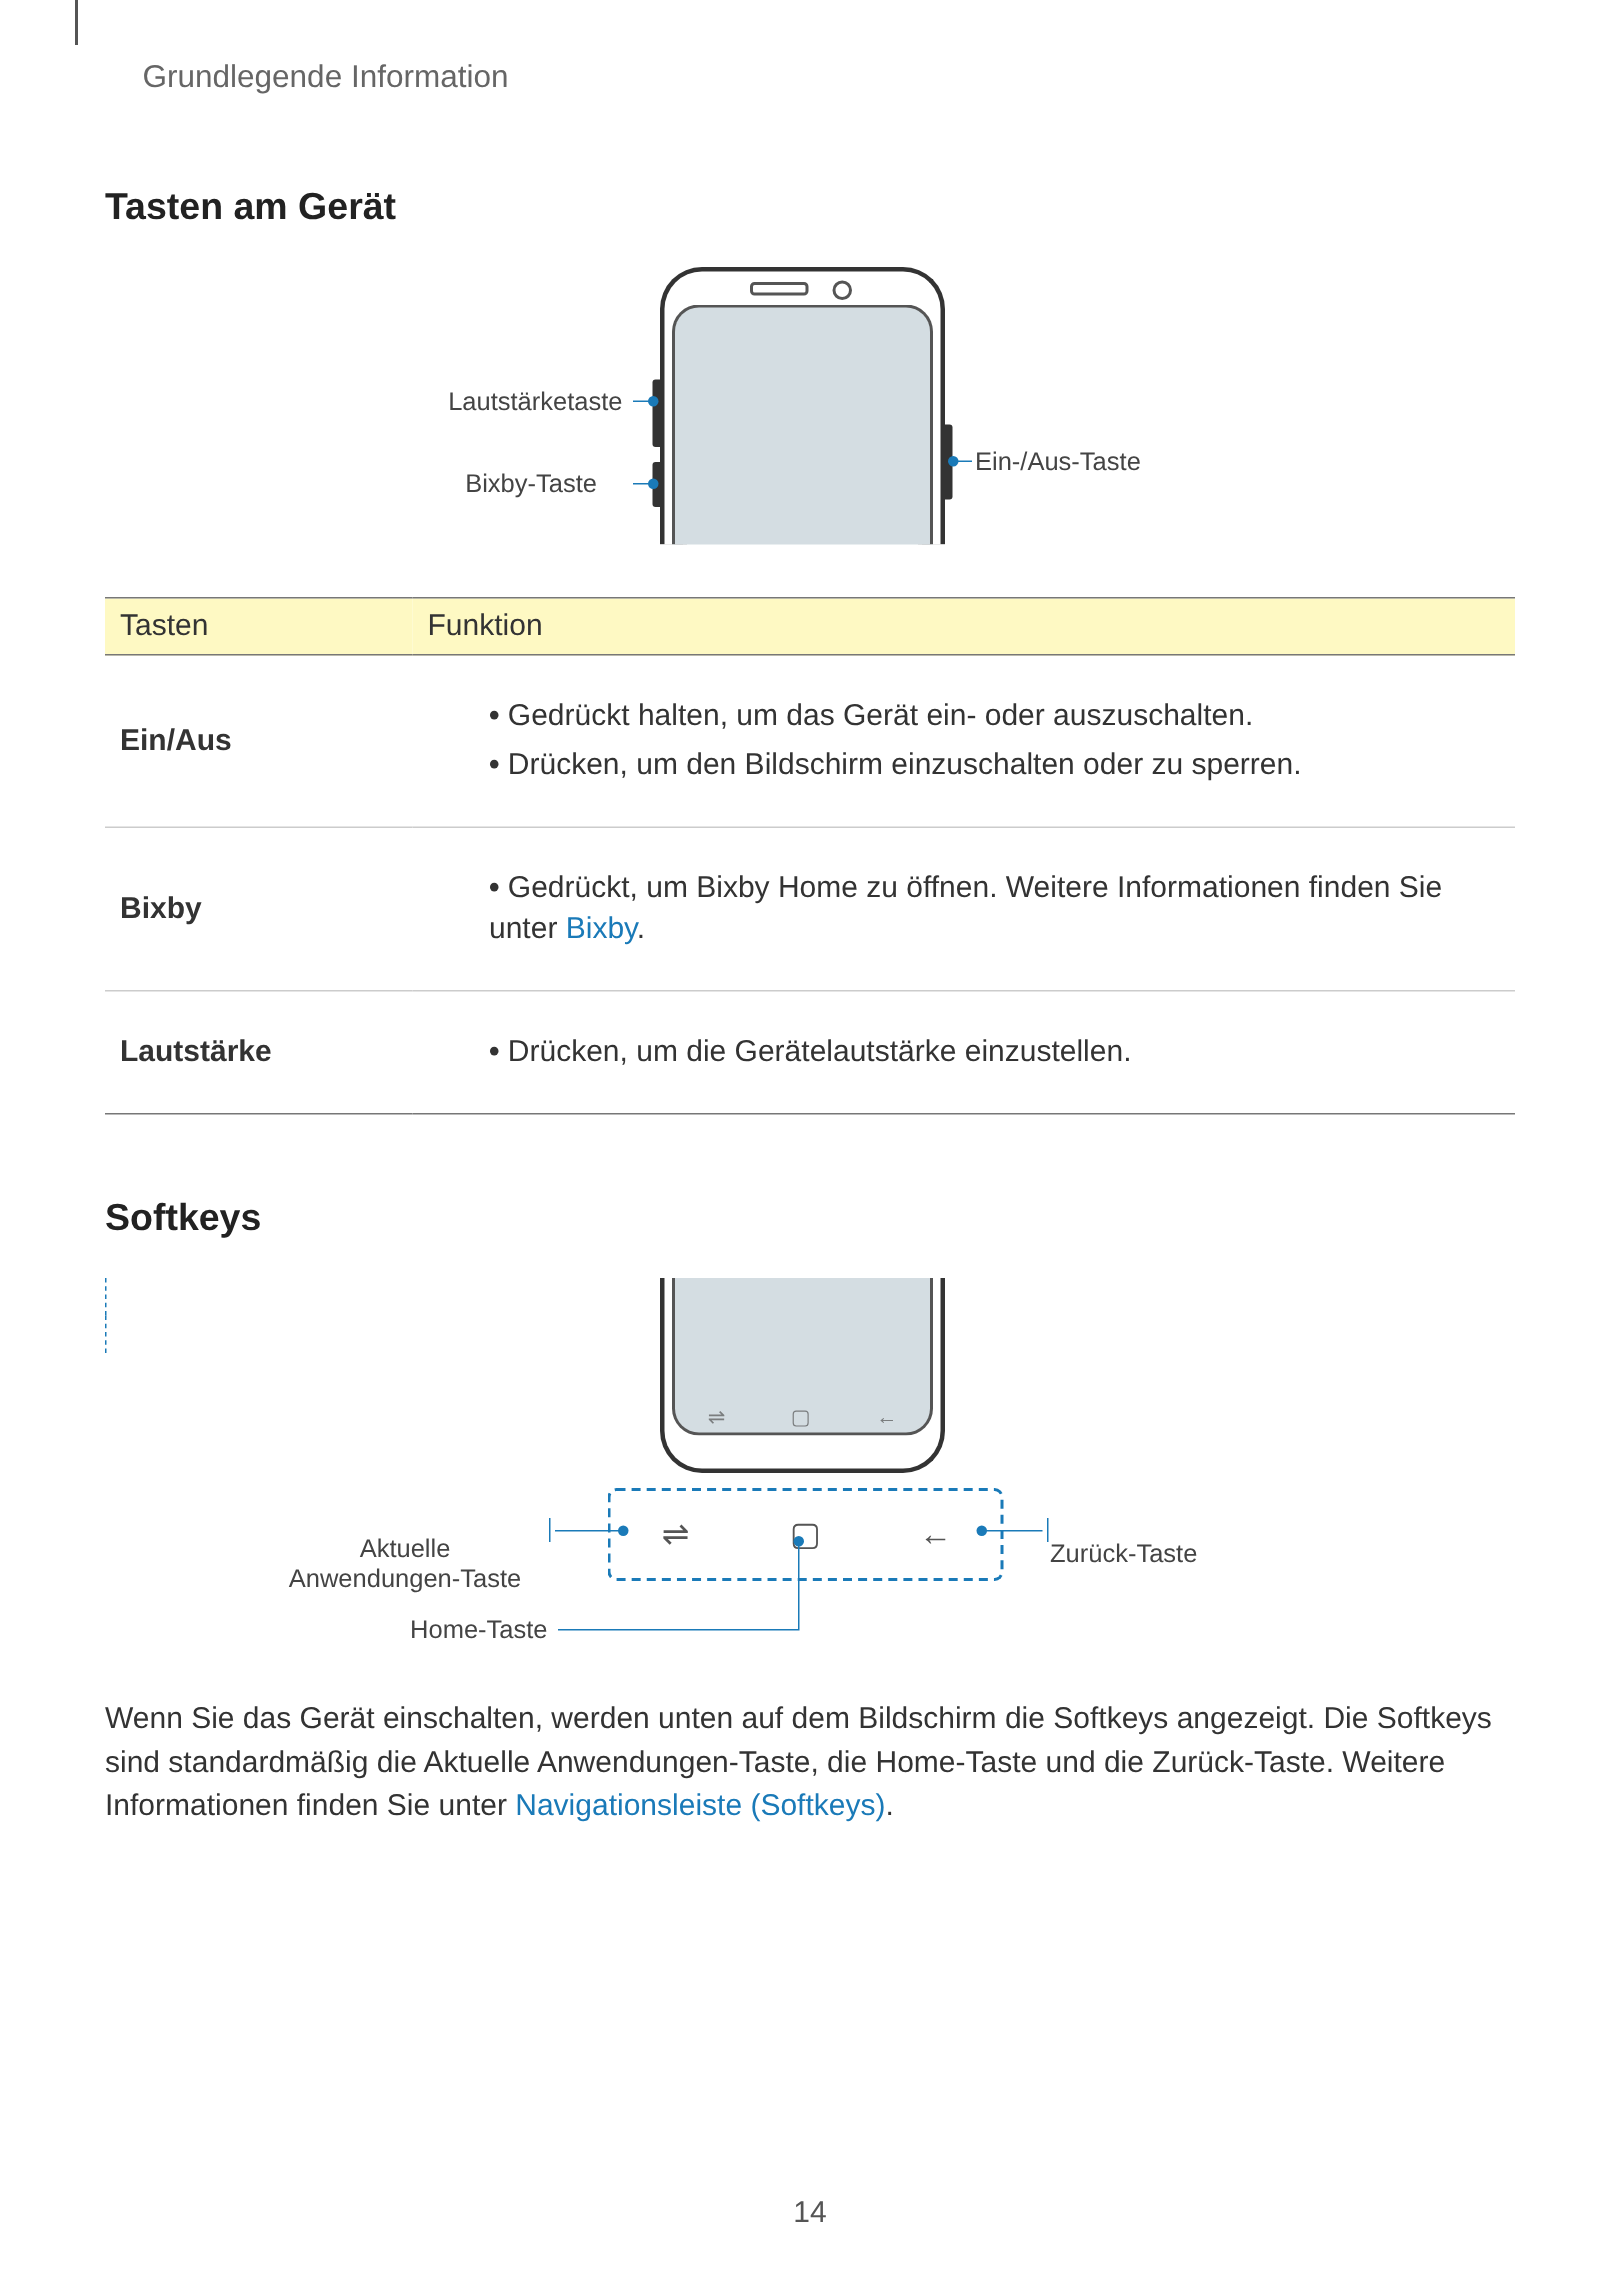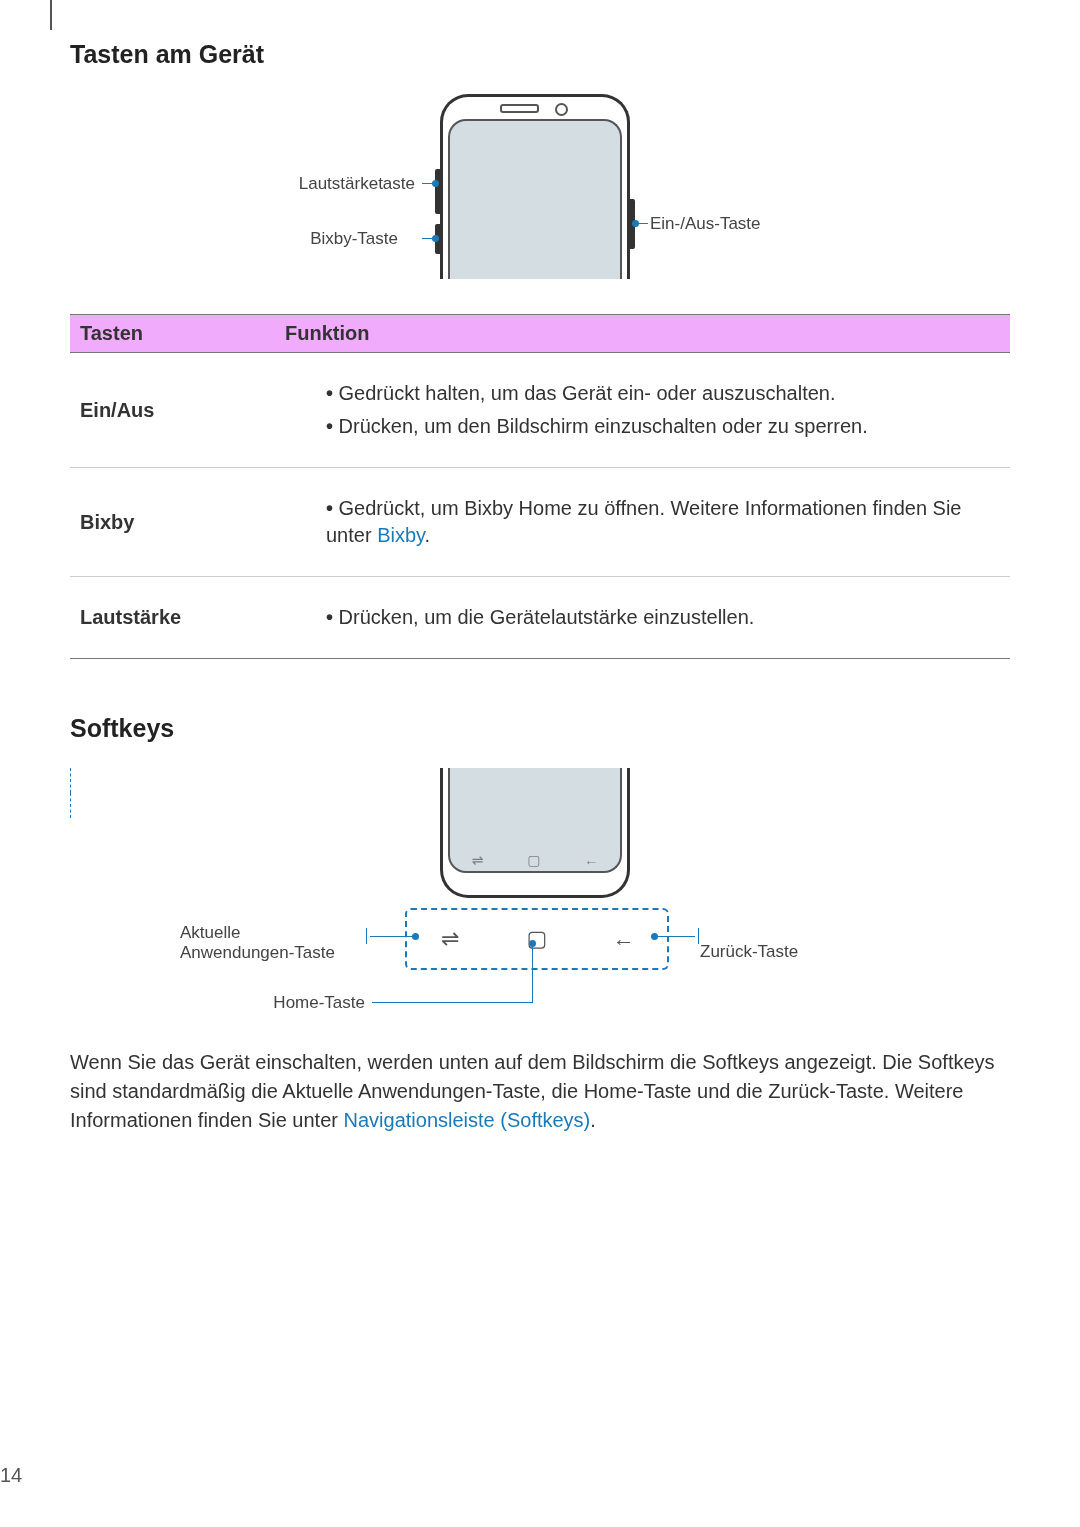--- a/index.html
+++ b/index.html
@@ -87,22 +87,22 @@
   }
   table.keys th, table.keys td {
     text-align: left;
     padding: 7px 10px;
     font-size: 20px;
     vertical-align: middle;
   }
   table.keys thead th {
     border-top: 1px solid #777;
     border-bottom: 1px solid #777;
-    font-weight: bold;
-    background:#f0abfc;
+    font-weight: normal;
+    background:#fef9c3;
   }
   table.keys tbody tr { border-bottom: 1px solid #ccc; }
   table.keys tbody tr:last-child { border-bottom: 1px solid #777; }
   table.keys td.k { font-weight: bold; width: 185px; }
   .bullet-cell ul { margin:17px; padding:0 0 0 24px; list-style:none; }
   .bullet-cell li::before { content:"•  "; font-weight:bold; }
   .bullet-cell li { padding: 3px 0; font-size:20px; line-height:1.35; }
   a.link { color:#1a7ab8; text-decoration:none; }
 
   
@@ -145,21 +145,21 @@
     border:2px dashed #1a7ab8;
     border-radius:6px;
     display:flex; justify-content:space-around; align-items:center;
     font-size:22px; color:#555;
     background:#fff;
   }
   .zoombar .ic { width:60px; text-align:center; }
   .zoom-connect-l { left:380px; top:115px; width:0; height:25px; border-left:1px dashed #1a7ab8;}
   .zoom-connect-r { left:548px; top:115px; width:0; height:25px; border-left:1px dashed #1a7ab8;}
 
-  .lbl-recents { left:110px; top:155px; text-align:left; width:180px; line-height:1.15;}
+  .lbl-recents { left:110px; top:171px; text-align:center; width:180px; line-height:1.15;}
   .lbl-back { left:630px; top:174px; }
   .lbl-home { left:195px; top:225px; text-align:right; width:100px;}
 
   .ld2 { position:absolute; height:1px; background:#1a7ab8; }
   .ld2::after { content:''; position:absolute; right:-4px; top:-3px; width:7px; height:7px; background:#1a7ab8; border-radius:50%; }
   .ld-rec { left:300px; top:168px; width:45px; }
   .ld-rec::after { right:-4px; }
   .ld-rec-tick { position:absolute; left:296px; top:160px; width:1px; height:16px; background:#1a7ab8;}
   .ld-back { left:585px; top:168px; width:40px; }
   .ld-back::after{ right:auto; left:-4px;}
@@ -171,30 +171,32 @@
   .para {
     font-size: 20px;
     line-height: 1.45;
     color:#333;
     margin:0 0 10px 0;
   }
   .pagenum {
     position:absolute;
     bottom:40px;
     left:0; right:0;
+    text-align:center;
     font-size:20px;
     color:#555;
   }
 </style>
 </head>
 <body>
 
 <div class="top-rule"></div>
 
 <div class="page">
+  <div class="breadcrumb">Grundlegende Information</div>
 
   <h2>Tasten am Gerät</h2>
 
   <div class="diagram">
     <div class="phone-top">
       <div class="outer"></div>
       <div class="inner"></div>
       <div class="speaker"></div>
       <div class="cam"></div>
       <div class="sideL1"></div>

